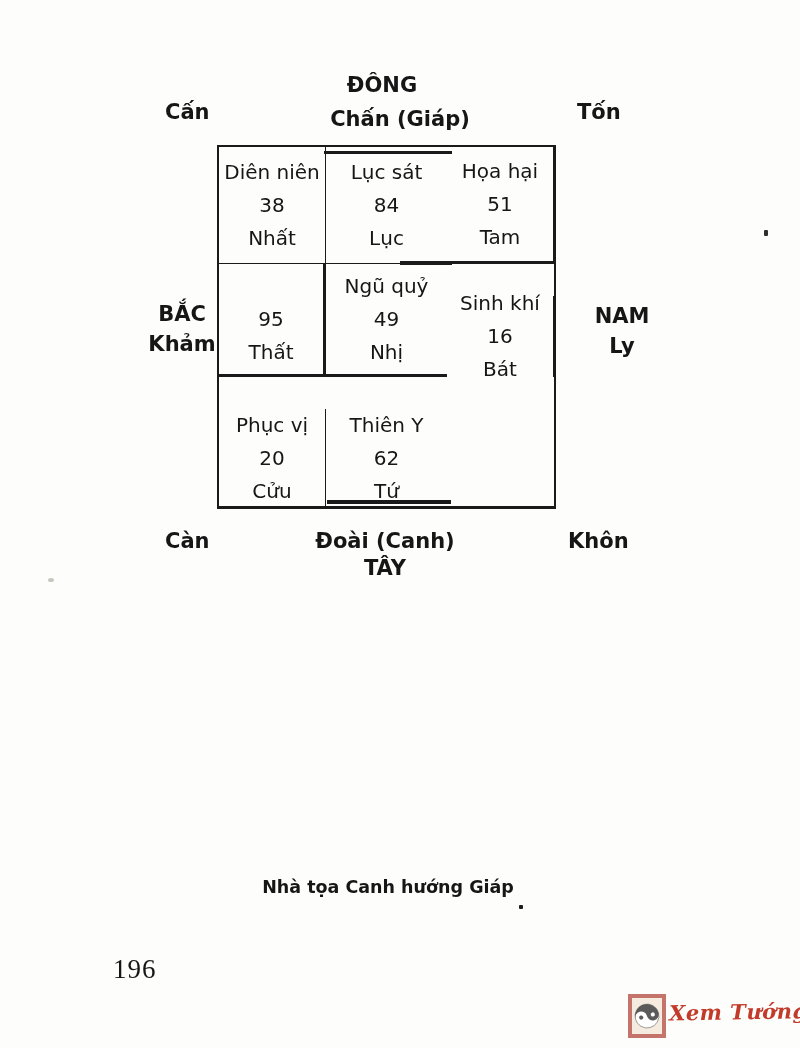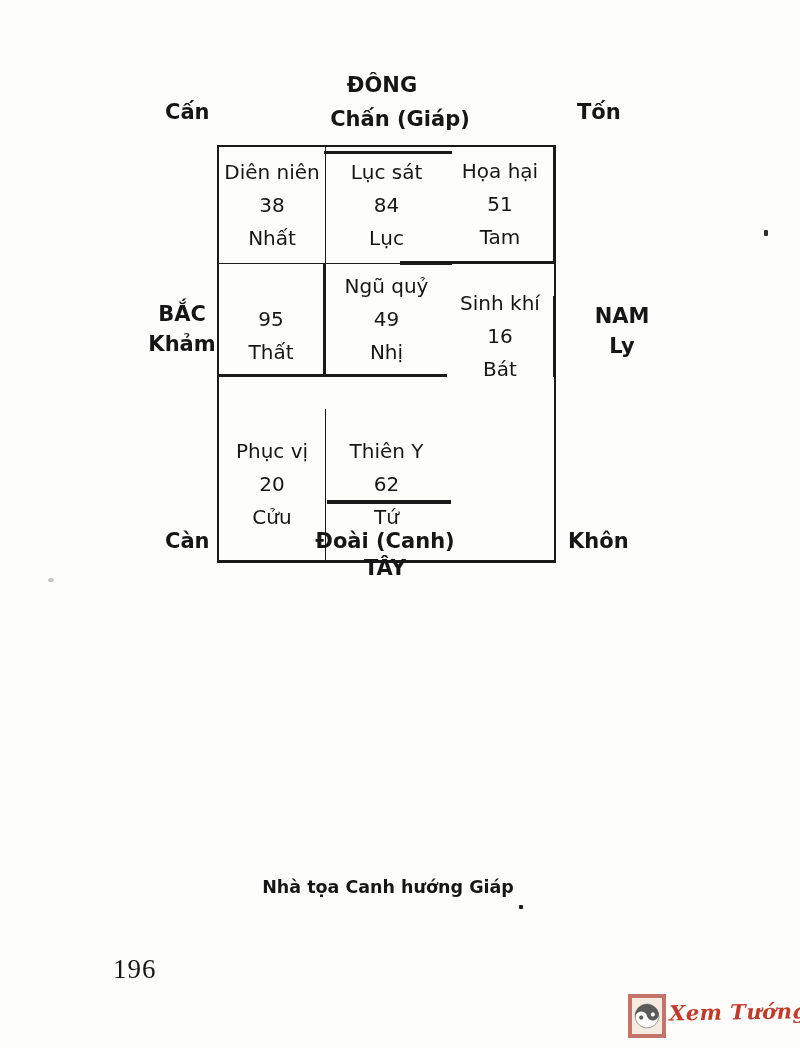--- a/index.html
+++ b/index.html
@@ -10,21 +10,21 @@
     overflow:hidden;
   }
   .abs { position:absolute; }
   .cx { transform:translateX(-50%); }
   .dir { font-weight:bold; font-size:21px; white-space:nowrap; }
   .trigram { font-weight:bold; font-size:21px; white-space:nowrap; }
   .stack { text-align:center; line-height:30px; }
 
   
   .bagua-grid {
-    position:absolute; left:217px; top:145px; width:339px; height:418px;
+    position:absolute; left:217px; top:145px; width:339px; height:364px;
     box-sizing:border-box;
     border:2px solid #1a1a1a; border-right-width:2.5px; border-bottom-width:3px;
     display:grid;
     grid-template-columns:107px 121px 1fr;
     grid-template-rows:117px 113px 1fr;
   }
   .cell {
     box-sizing:border-box;
     border-right:1.5px solid #1a1a1a;
     border-bottom:1.5px solid #1a1a1a;

